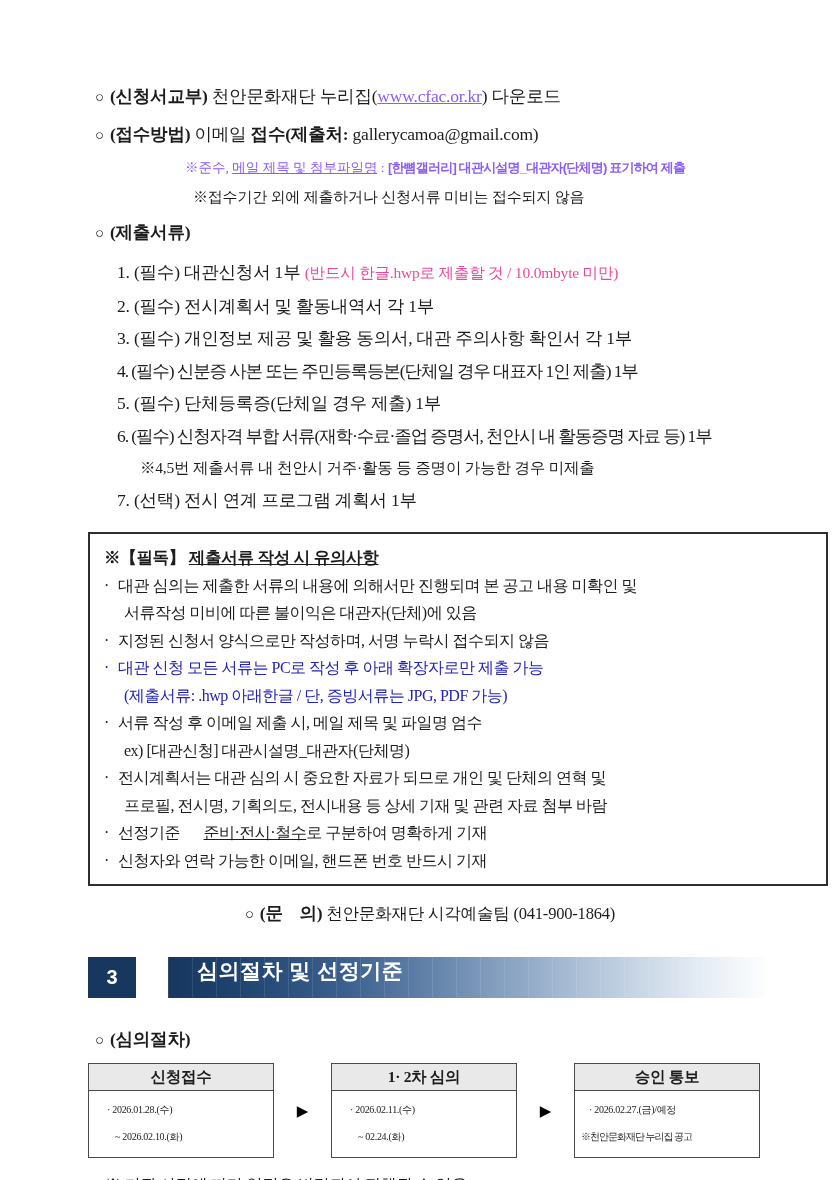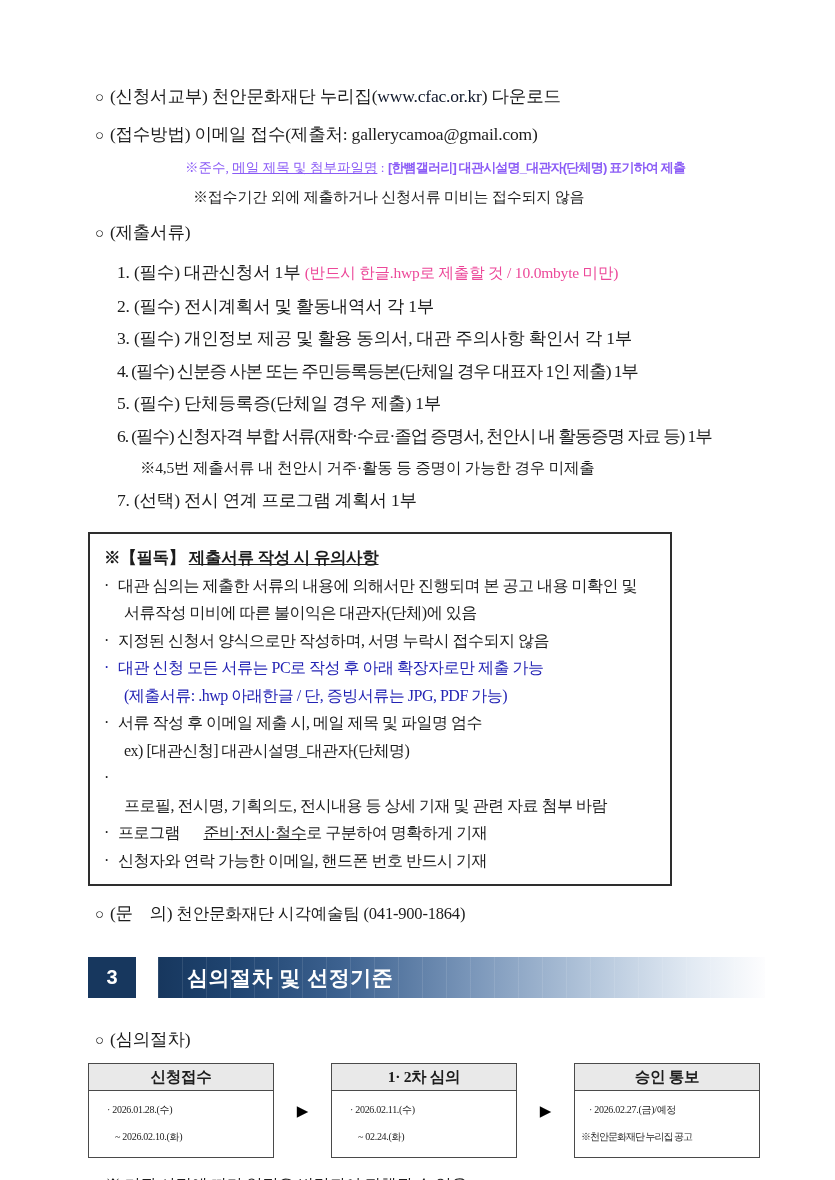--- a/index.html
+++ b/index.html
@@ -4,57 +4,57 @@
 <style>
   html,body{margin:0;padding:0;background:#ffffff;}
   body{
     width:835px;height:1180px;overflow:hidden;position:relative;
     font-family:"Liberation Serif","DejaVu Serif",serif;
     color:#1c1c1c;
   }
   .page{box-sizing:border-box;width:835px;padding:82px 70px 0 88px;}
   .o-line{font-size:17.5px;line-height:28px;margin:0 0 9px 0;padding-left:7px;letter-spacing:-0.2px;white-space:nowrap;}
   .o-line .bullet{font-size:15px;margin-right:6px;}
-  .lbl{font-weight:normal;margin-top:25px;}
+  .lbl{font-weight:bold;margin-top:25px;}
   .pre-space{white-space:pre;}
-  a.link{color:#0f172a;cursor:pointer;}
-  .bold{font-weight:normal;}
+  a.link{color:#8b5cf6;text-decoration:underline;cursor:pointer;}
+  .bold{font-weight:bold;}
   .note-blue{
     color:#8b5cf6;font-size:13.5px;line-height:20px;margin:0 0 8px 97px;white-space:nowrap;
   }
   .note-blue .u{text-decoration:underline;}
   .note-blue .strong{font-family:"Liberation Sans","DejaVu Sans",sans-serif;font-weight:bold;letter-spacing:-0.8px;font-size:13px;}
   .note-black{font-size:15px;line-height:22px;margin:0 0 10px 105px;letter-spacing:-0.2px;}
   .doc-list{margin-top:2px;}
   .doc-item{font-size:17.5px;line-height:32.5px;padding-left:29px;white-space:nowrap;letter-spacing:-0.2px;}
   .doc-item.tight{letter-spacing:-1.1px;}
   .doc-item .red{color:#ec4899;font-size:15.5px;}
   .doc-subnote{font-size:15.5px;line-height:32px;padding-left:52px;letter-spacing:-0.2px;}
   .notice-box{
-    box-sizing:border-box;border:2px solid #2e2e2e;width:584px;margin-top:15px;
+    box-sizing:border-box;border:2px solid #2e2e2e;width:740px;margin-top:15px;
     padding:9px 14px 10px 14px;
     font-family:Liberation Serif, serif;
   }
   .nb-title{font-size:16.5px;line-height:29px;font-weight:bold;letter-spacing:-0.3px;}
   .nb-title .u{text-decoration:underline;}
   .nb-line{font-size:16px;line-height:27.5px;display:flex;letter-spacing:-0.5px;white-space:nowrap;}
   .nb-line .b{width:14px;flex:0 0 14px;}
   .nb-line.cont{padding-left:20px;}
   .nb-line.blue{color:#2323b4;}
   .nb-line .u{text-decoration:underline;margin-left:20px;}
-  .contact{margin-top:13px;}
+  .contact{margin-top:13px;text-align:center;}
   .contact .rest{font-size:16.5px;}
   .sec-header{display:flex;align-items:center;margin-top:29px;height:41px;}
   .sec-num{
     width:48px;height:41px;background:#17375e;color:#ffffff;
     font-family:"Liberation Sans","DejaVu Sans",sans-serif;font-size:20px;font-weight:bold;
     display:flex;align-items:center;justify-content:center;flex:0 0 48px;
   }
   .sec-bar{
-    flex:1;height:41px;margin-left:22px;display:flex;align-items:center;
+    flex:1;height:41px;margin-left:32px;display:flex;
     background:
       repeating-linear-gradient(to right, rgba(255,255,255,0.10) 0 1.5px, rgba(255,255,255,0) 1.5px 24px),
       linear-gradient(to right,#17375e 0%,#1f4470 12%,#3c618f 30%,#7b97ba 52%,#b5c7dc 72%,#e2eaf3 88%,#fdfdfe 100%);
     color:#ffffff;font-family:"Liberation Sans","DejaVu Sans",sans-serif;
     font-size:21px;font-weight:bold;letter-spacing:0.5px;padding-left:29px;
   }
   .proc-label{margin-top:27px;}
   .schedule{display:flex;align-items:center;margin-top:9px;width:672px;}
   .sched-box{
     box-sizing:border-box;width:186px;border:1.5px solid #4a4a4a;background:#ffffff;flex:0 0 186px;
@@ -143,27 +143,28 @@
     </div>
     <div class="nb-line">
       <span class="b">·</span>
         <span>서류 작성 후 이메일 제출 시, 메일 제목 및 파일명 엄수</span>
     </div>
     <div class="nb-line cont">
       <span>ex) [대관신청] 대관시설명_대관자(단체명)</span>
     </div>
     <div class="nb-line">
       <span class="b">·</span>
+        <span>전시계획서는 대관 심의 시 중요한 자료가 되므로 개인 및 단체의 연혁 및</span>
     </div>
     <div class="nb-line cont">
       <span>프로필, 전시명, 기획의도, 전시내용 등 상세 기재 및 관련 자료 첨부 바람</span>
     </div>
     <div class="nb-line">
       <span class="b">·</span>
-        <span><span>프로그램 </span><span class="u">준비·전시·철수</span><span>로 구분하여 명확하게 기재</span></span>
+        <span><span>선정기준 </span><span class="u">준비·전시·철수</span><span>로 구분하여 명확하게 기재</span></span>
     </div>
     <div class="nb-line">
       <span class="b">·</span>
         <span>신청자와 연락 가능한 이메일, 핸드폰 번호 반드시 기재</span>
     </div>
   </div>
 
   <div class="o-line contact">
     <span class="bullet">○</span><span class="lbl pre-space">(문    의)</span><span class="rest"> 천안문화재단 시각예술팀 (041-900-1864)</span>
   </div>

